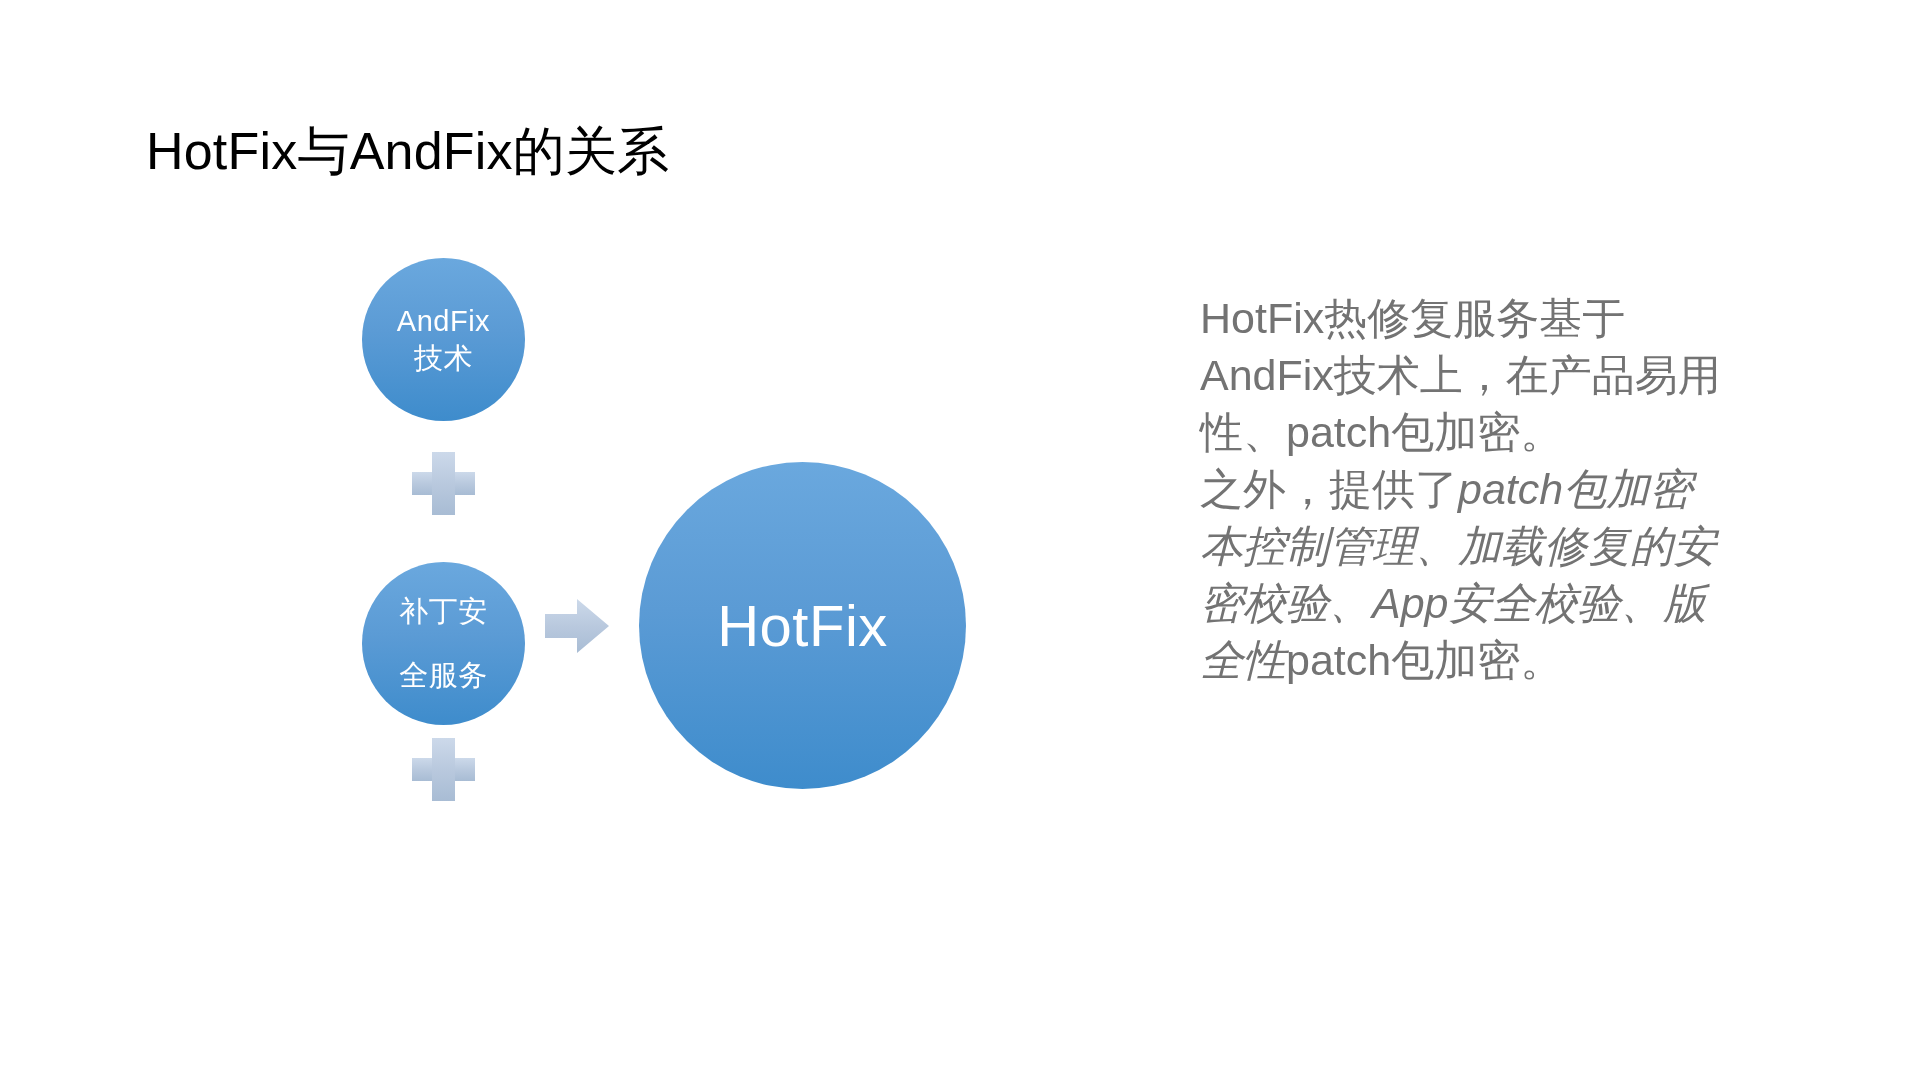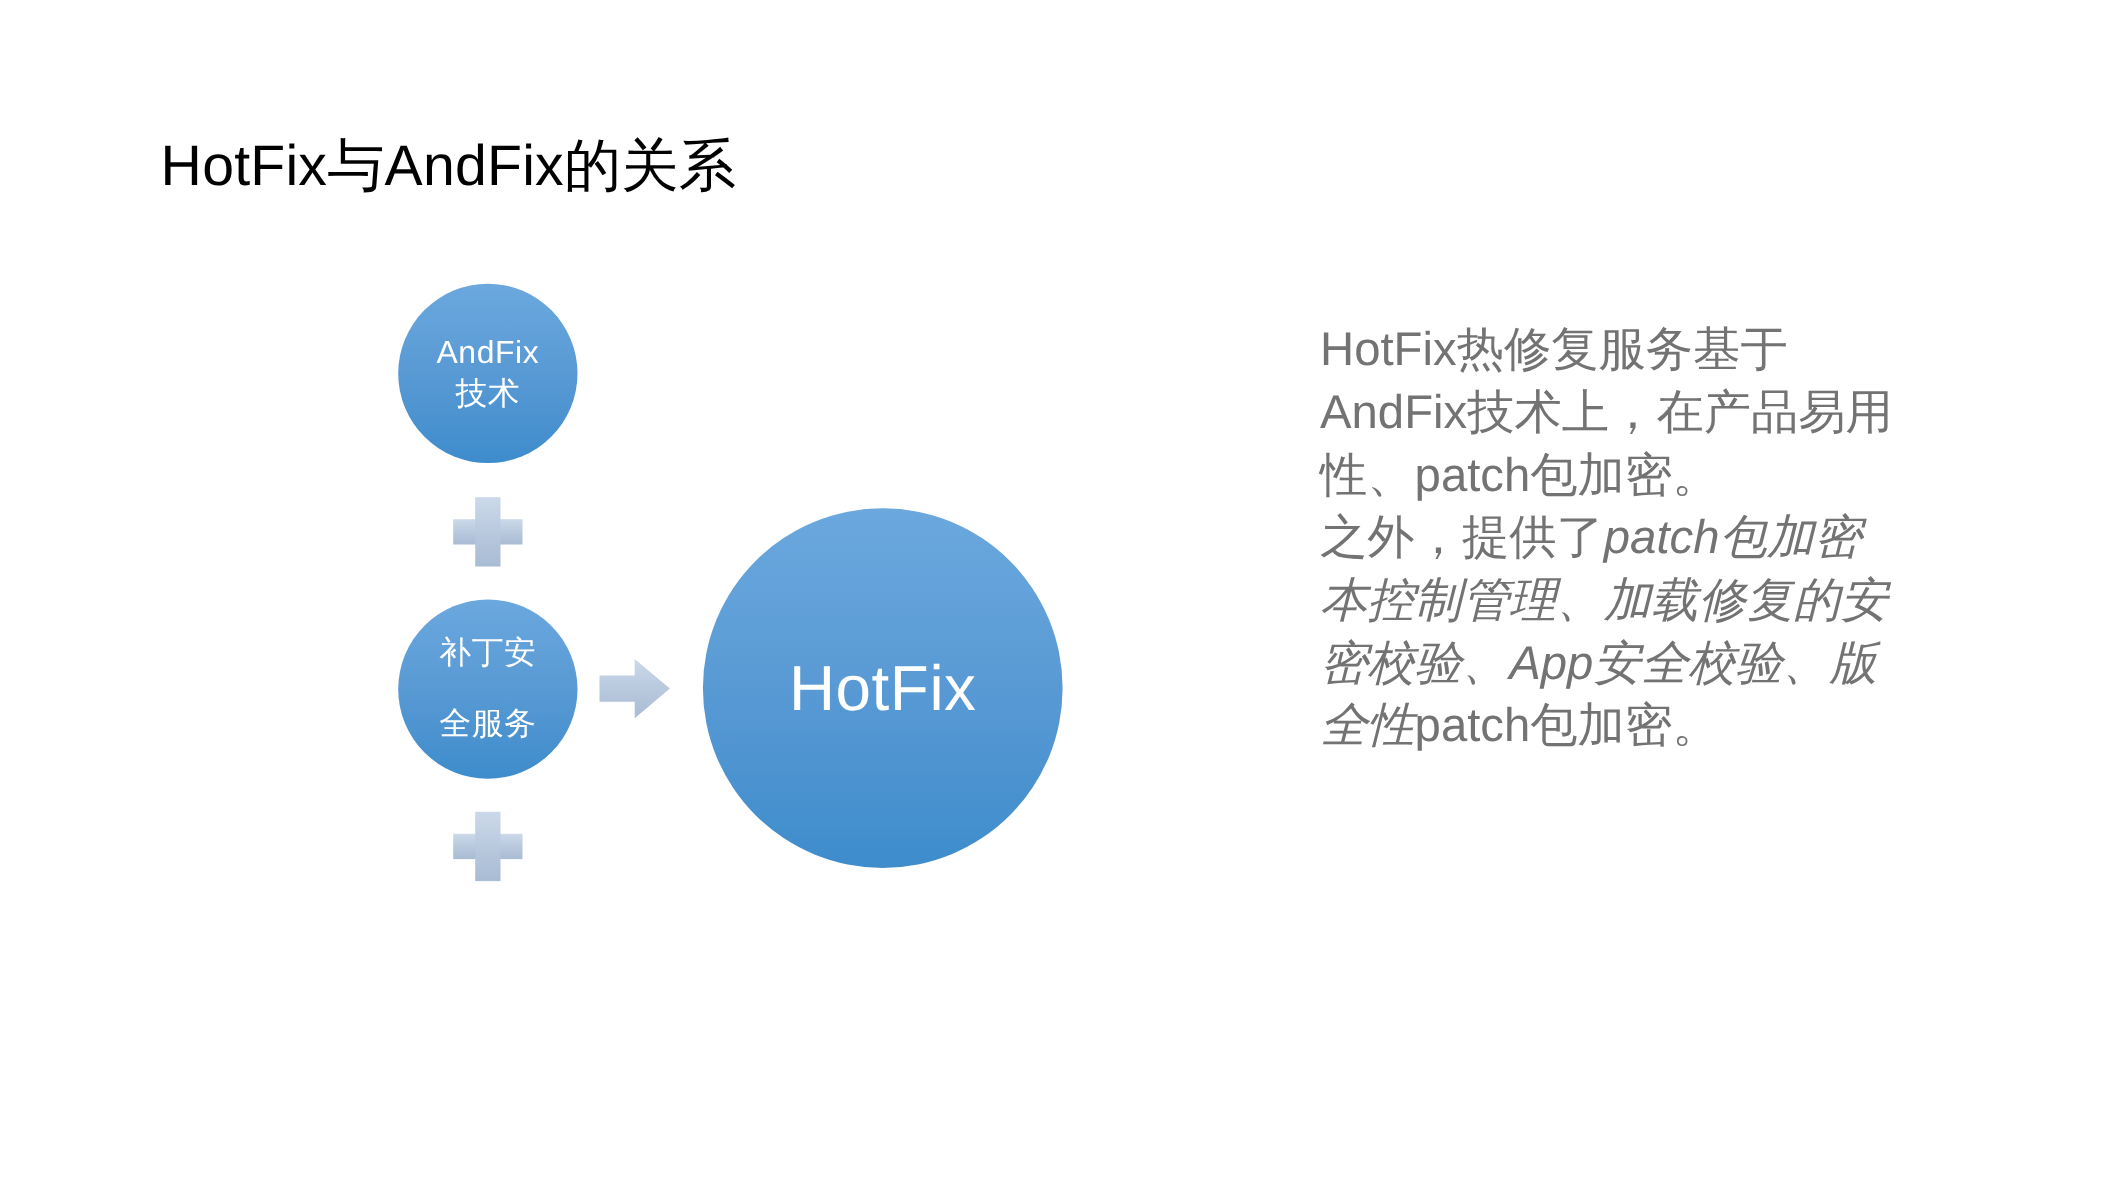--- a/index.html
+++ b/index.html
@@ -65,21 +65,21 @@
   
   .node-small {
     width: 163px;
     height: 163px;
     font-size: 29px;
     line-height: 37px;
     letter-spacing: 0.5px;
   }
 
   #circle-andfix   { left: 362px; top: 258px; }
-  #circle-patch    { left: 362px; top: 545px; gap: 27px; }
+  #circle-patch    { left: 362px; top: 562px; gap: 27px; }
   #circle-version  { left: 362px; top: 830px; }
 
   
   #circle-hotfix {
     left: 639px;
     top: 462px;
     width: 327px;
     height: 327px;
     font-size: 58px;
     line-height: 70px;

